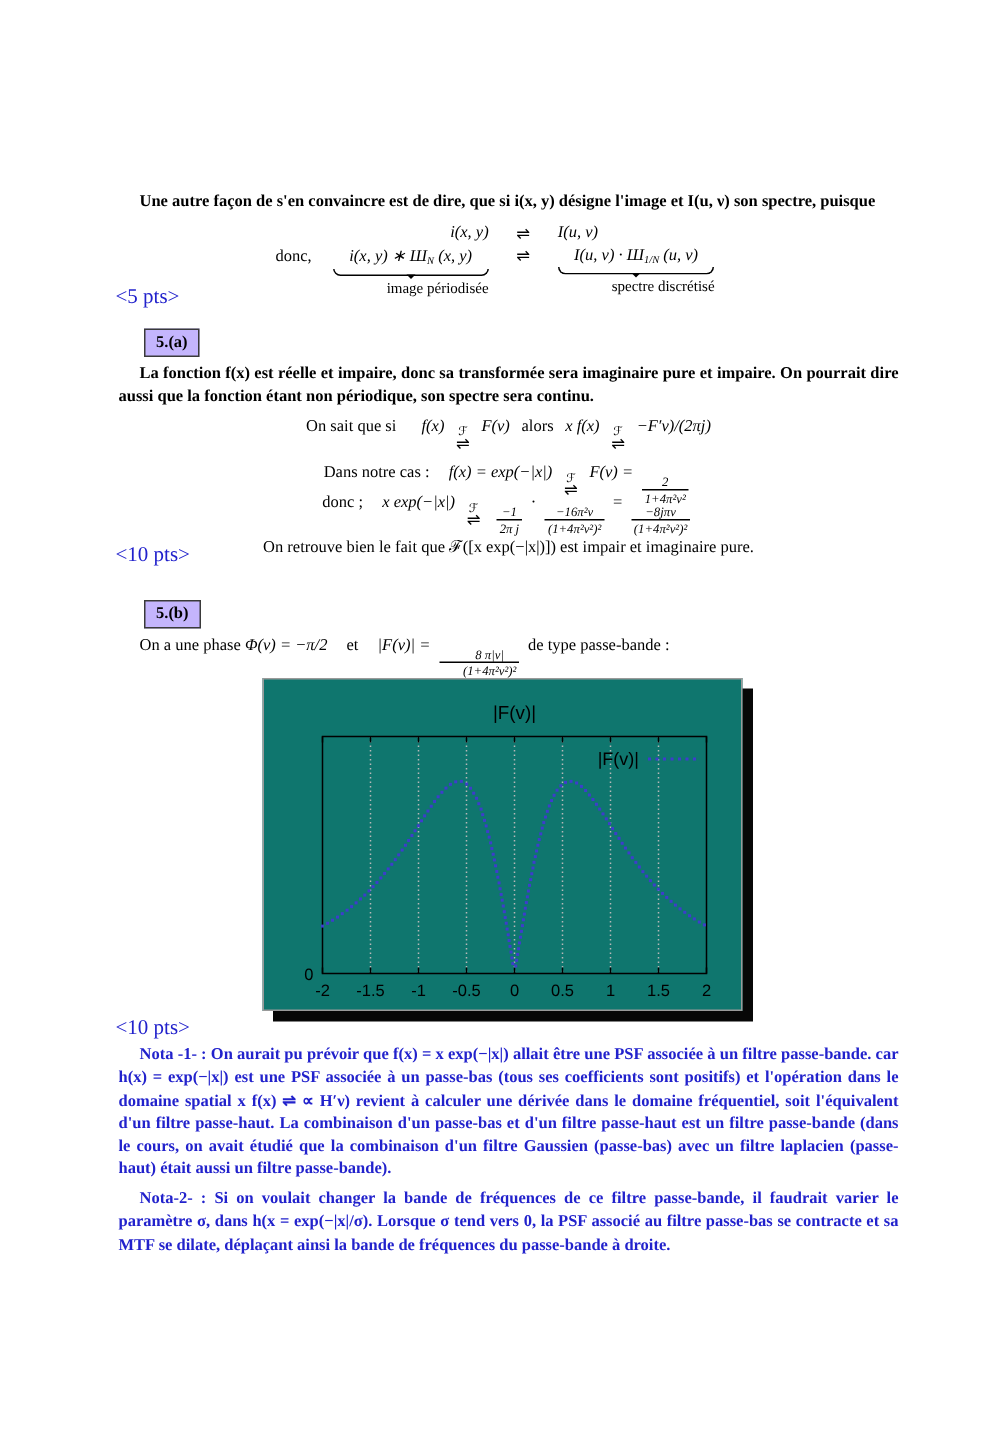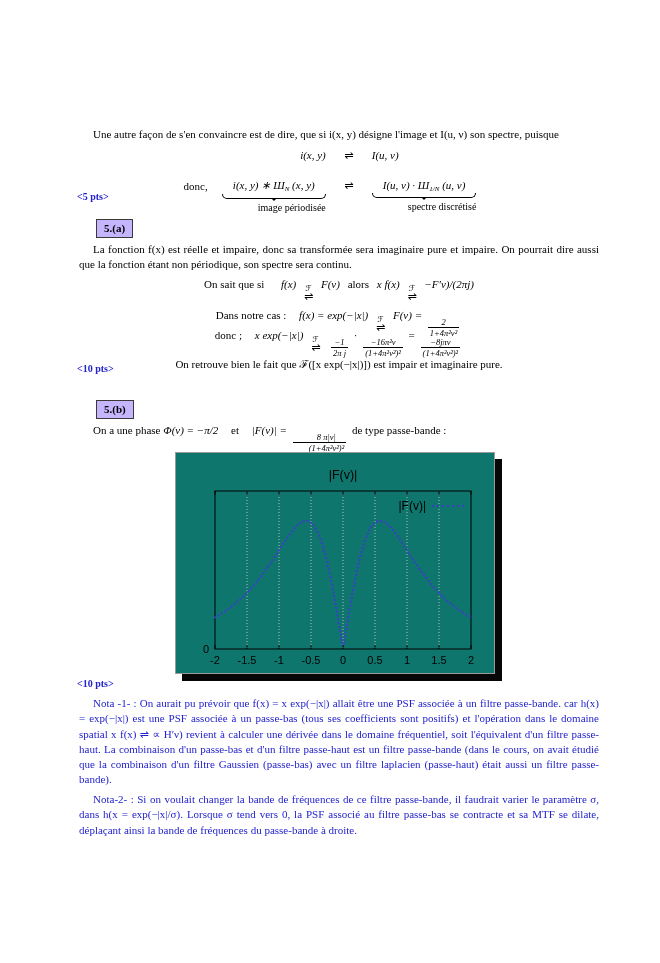--- a/index.html
+++ b/index.html
@@ -1,36 +1,36 @@
 <!DOCTYPE html>
 <html><head>
 <meta charset="utf-8">
 <style>
   html,body{margin:0;padding:0;}
   body{width:660px;height:963px;background:#ffffff;position:relative;overflow:hidden;
        font-family:"Liberation Serif",serif;color:#000;}
   .abs{position:absolute;}
-  .para{font-size:11px;line-height:15.3px;text-align:justify;}
+  .para{font-size:11px;line-height:15.3px;text-align:justify;font-weight:bold;}
   .indent{text-indent:14px;}
   .blue{color:#2222cc;}
-  .pts{font-weight:bold;font-size:10px;color:#2222cc;white-space:nowrap;}
+  .pts{font-weight:normal;font-size:14px;color:#2222cc;white-space:nowrap;}
   .secbox{border:1px solid #3a3a3a;padding:2px 7px 3px 7px;font-weight:bold;font-size:11px;background:#c4b5fd;}
   .eqline{font-size:11px;left:79px;width:520px;text-align:center;white-space:nowrap;}
   .m{font-style:italic;}
   .rm{font-style:normal;}
   .sp{display:inline-block;width:14px;}
   .harp1{font-family:"DejaVu Sans",sans-serif;font-style:normal;}
   .fsym{display:inline-flex;flex-direction:column;align-items:center;vertical-align:-3px;margin:0 5px;}
   .fsym .ftop{font-size:8px;line-height:7px;font-style:italic;font-family:"DejaVu Sans",sans-serif;}
   .fsym .harp{font-size:11px;line-height:10px;font-family:"DejaVu Sans",sans-serif;font-style:normal;}
   .frac{display:inline-flex;flex-direction:column;align-items:center;vertical-align:-6px;margin:0 3px;font-style:italic;}
   .frac .fn{font-size:8.5px;line-height:10px;padding:0 2px;white-space:nowrap;}
   .frac .fd{font-size:8.5px;line-height:10px;border-top:1px solid #000;padding:0 2px;white-space:nowrap;}
   .eq1-wrap{left:0;top:149px;width:660px;display:flex;justify-content:center;font-size:11px;}
-  .eq1-grid{display:grid;grid-template-columns:auto 46px auto;row-gap:17px;align-items:start;}
+  .eq1-grid{display:grid;grid-template-columns:auto 46px auto;row-gap:2px;align-items:start;}
   .cellr{text-align:right;}
   .cellc{text-align:center;}
   .row2l{display:flex;justify-content:flex-end;align-items:flex-start;}
   .donc{margin-right:14px;margin-top:1px;}
   .ubgroup{display:inline-flex;flex-direction:column;align-items:center;}
   .nw{white-space:nowrap;}
   .brace{align-self:stretch;height:4px;border-left:1px solid #000;border-right:1px solid #000;
          border-bottom:1px solid #000;border-radius:0 0 6px 6px;margin-top:2px;position:relative;}
   .brace::after{content:"";position:absolute;left:50%;top:4px;transform:translateX(-50%);
          width:0;height:0;border-left:3px solid transparent;border-right:3px solid transparent;border-top:3px solid #000;}

